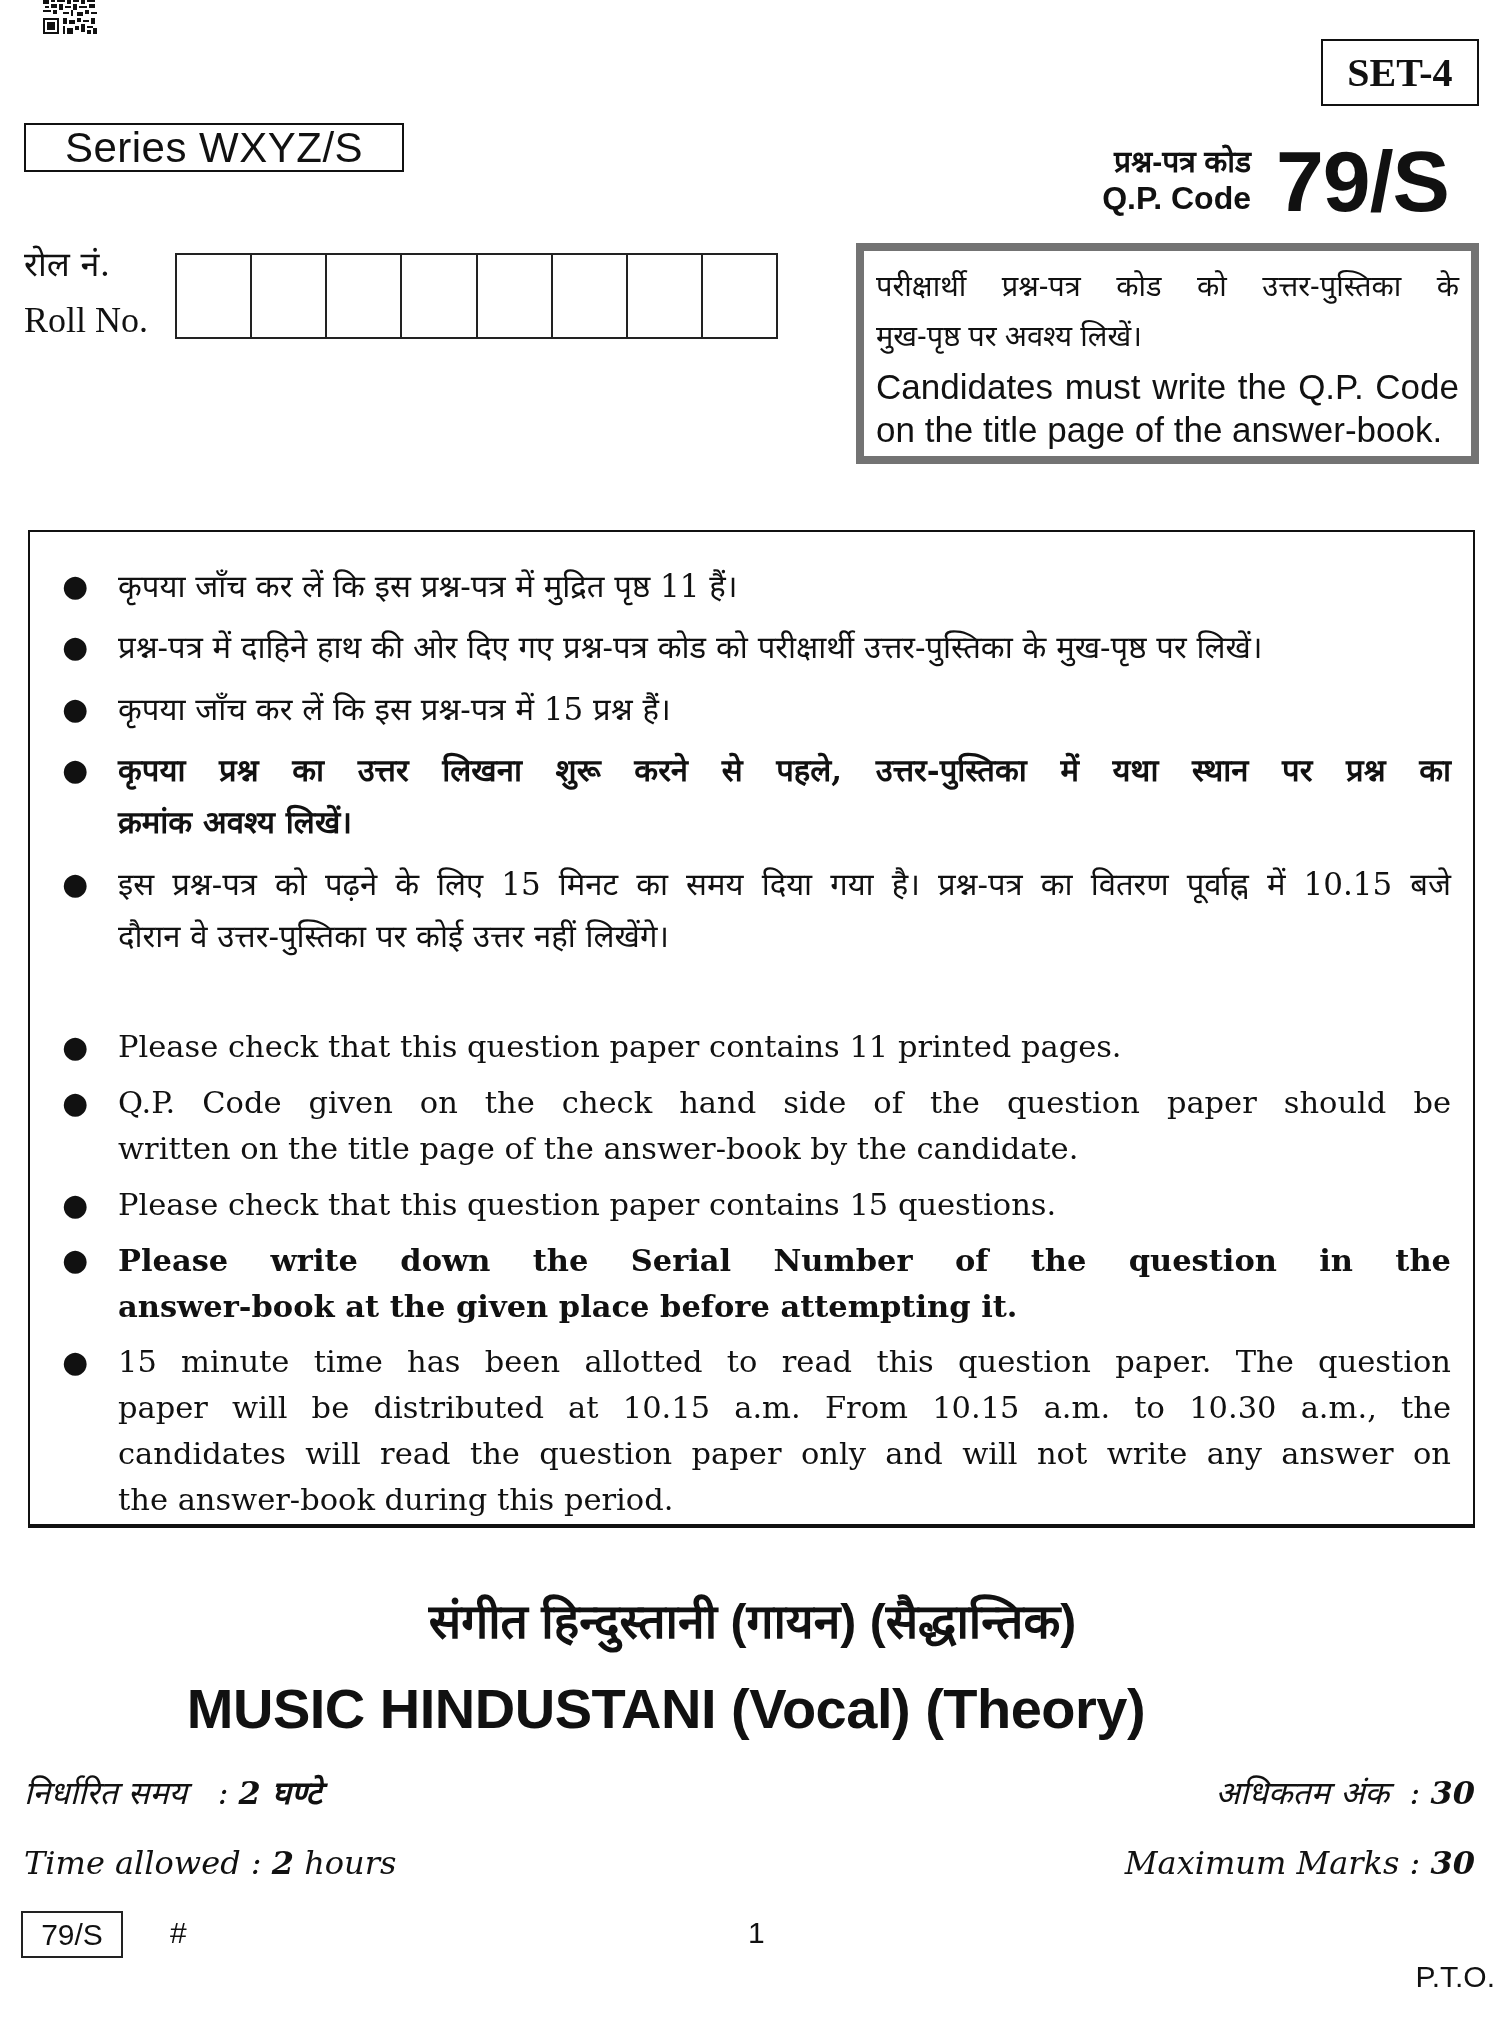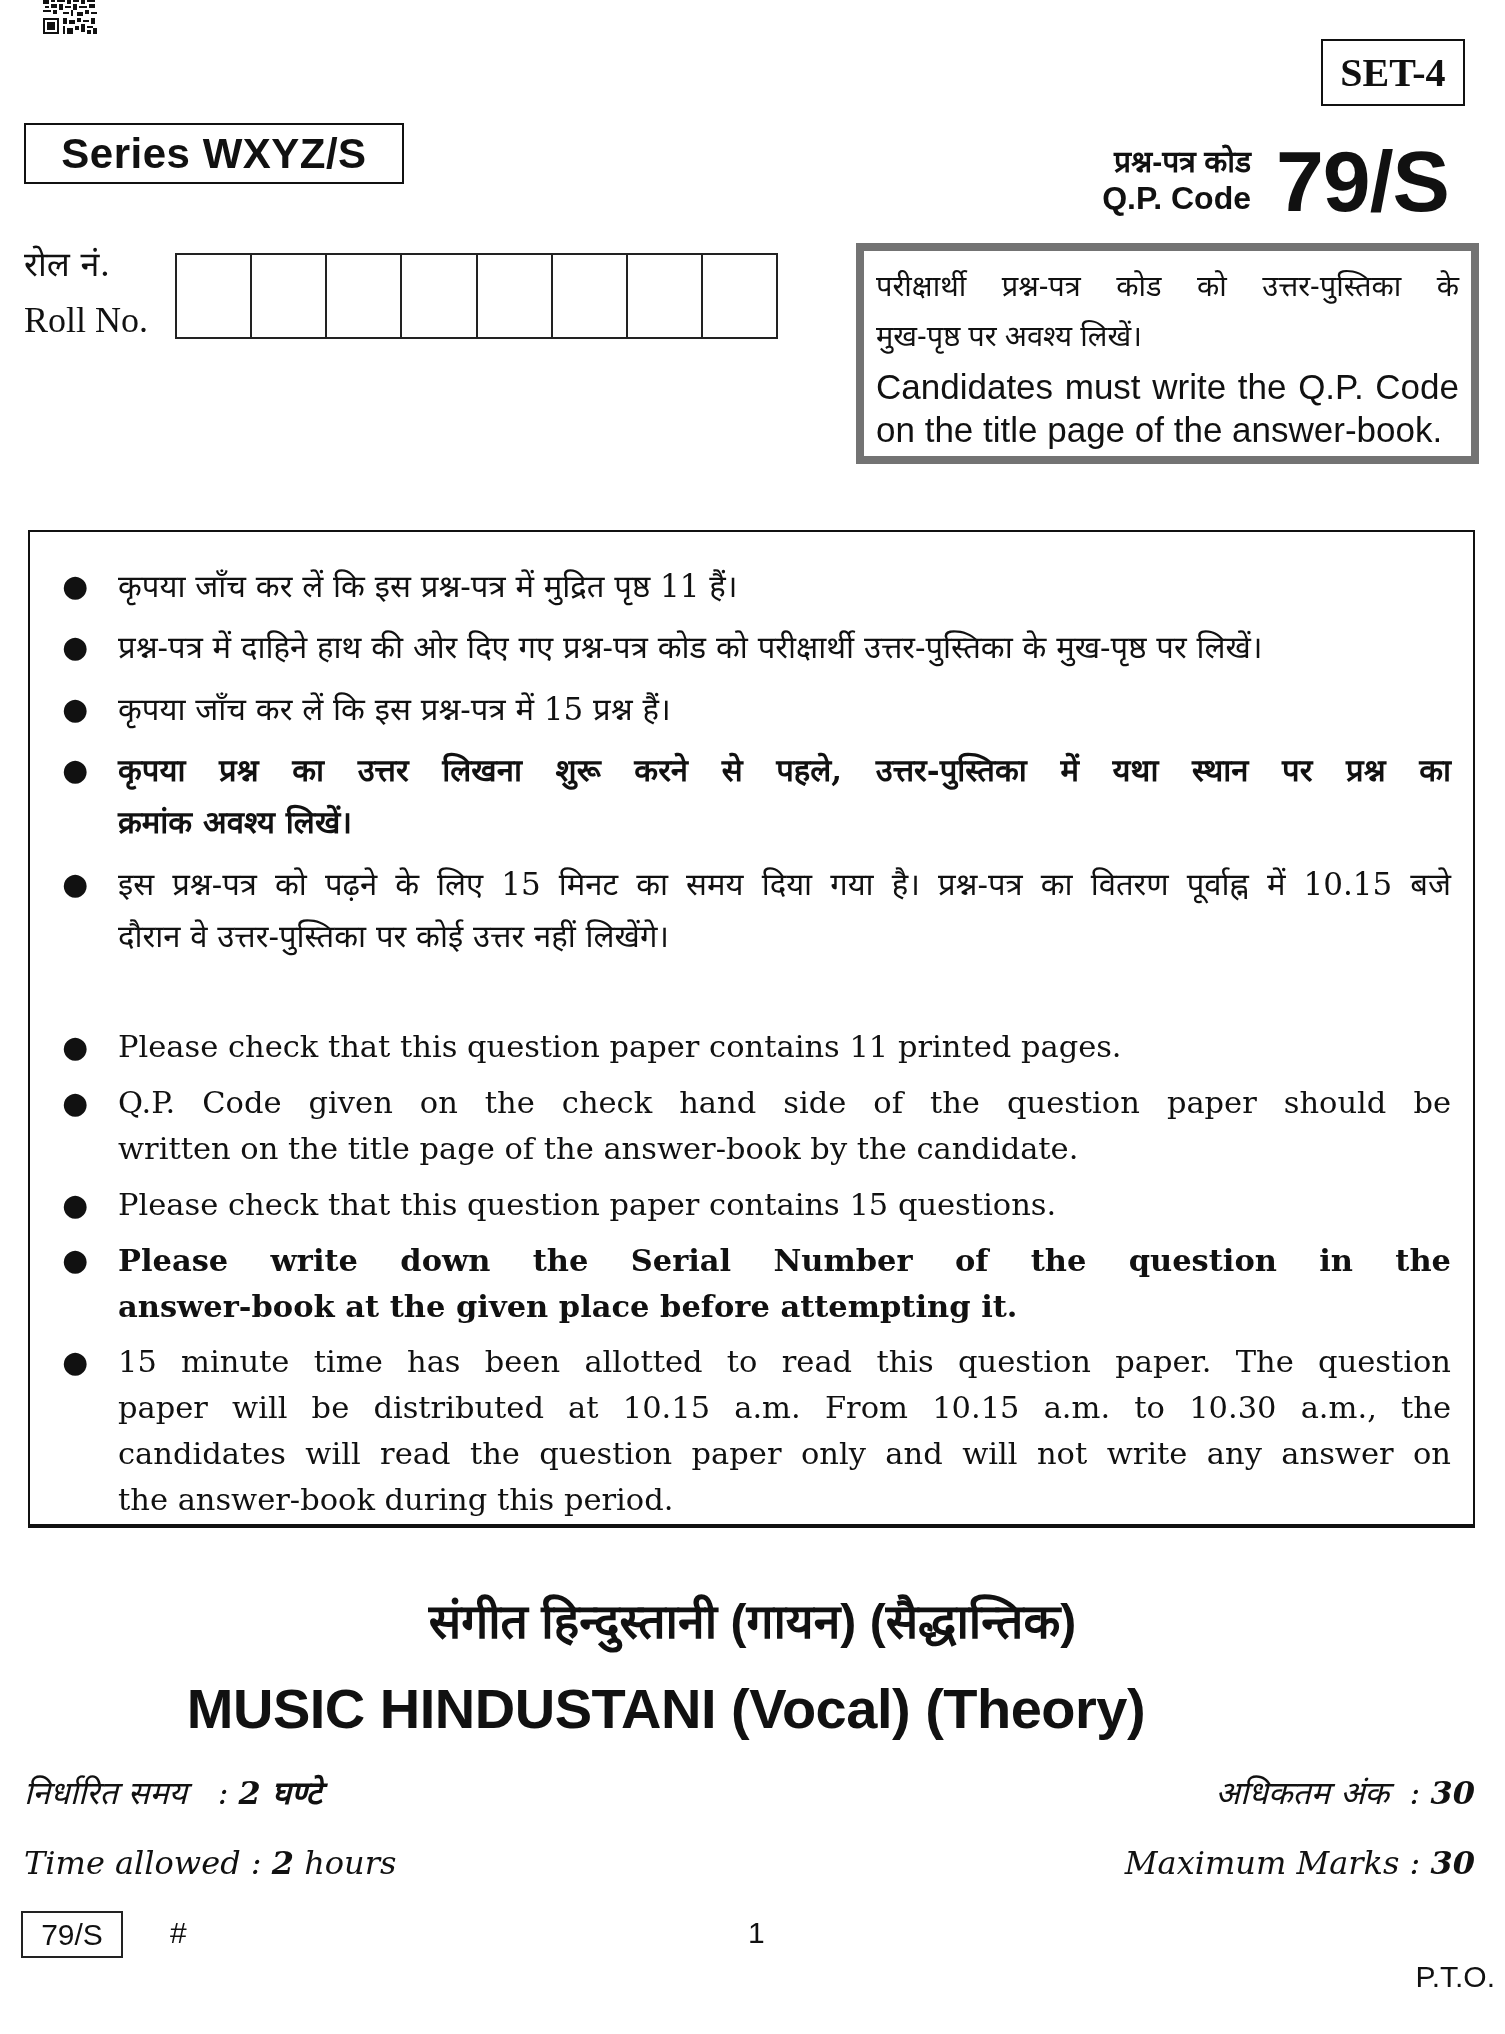--- a/index.html
+++ b/index.html
@@ -11,29 +11,29 @@
   .abs { position: absolute; }
   .sans { font-family: "Liberation Sans", "DejaVu Sans", sans-serif; }
   .serif { font-family: "DejaVu Serif", "Liberation Serif", serif; }
   .lserif { font-family: "Liberation Serif", "DejaVu Serif", serif; }
 
   
   #qr { left: 43px; top: 0px; width: 56px; height: 36px; }
 
   
   #series-box {
-    left: 24px; top: 123px; width: 380px; height: 61px;
+    left: 24px; top: 123px; width: 380px; height: 49px;
     border: 2.5px solid #111; box-sizing: border-box;
     display: flex; align-items: center; justify-content: center;
-    font-weight: bold; font-size: 42px; letter-spacing: 0.5px;
+    font-weight: normal; font-size: 42px; letter-spacing: 0.5px;
   }
 
   
   #set-box {
-    left: 1321px; top: 39px; width: 144px; height: 67px;
+    left: 1321px; top: 39px; width: 158px; height: 67px;
     border: 2.5px solid #111; box-sizing: border-box;
     display: flex; align-items: center; justify-content: center;
     font-weight: bold; font-size: 40px;
   }
 
   
   #qp-hindi { right: 254px; top: 140px; font-size: 30px; font-weight: bold; text-align: right; }
   #qp-label { right: 254px; top: 180px; font-size: 32px; font-weight: bold; text-align: right; }
   #qp-code { left: 1276px; top: 138px; font-size: 86px; font-weight: bold; line-height: 1; letter-spacing: -1px; }
 

